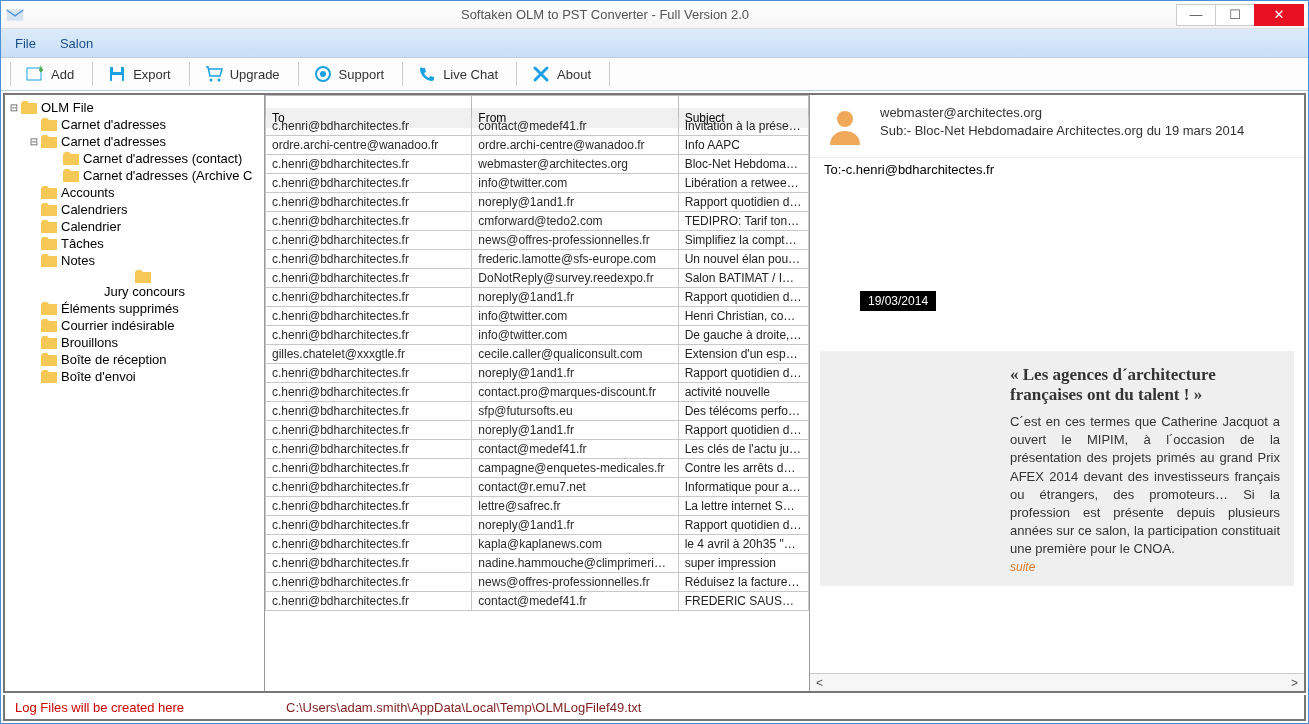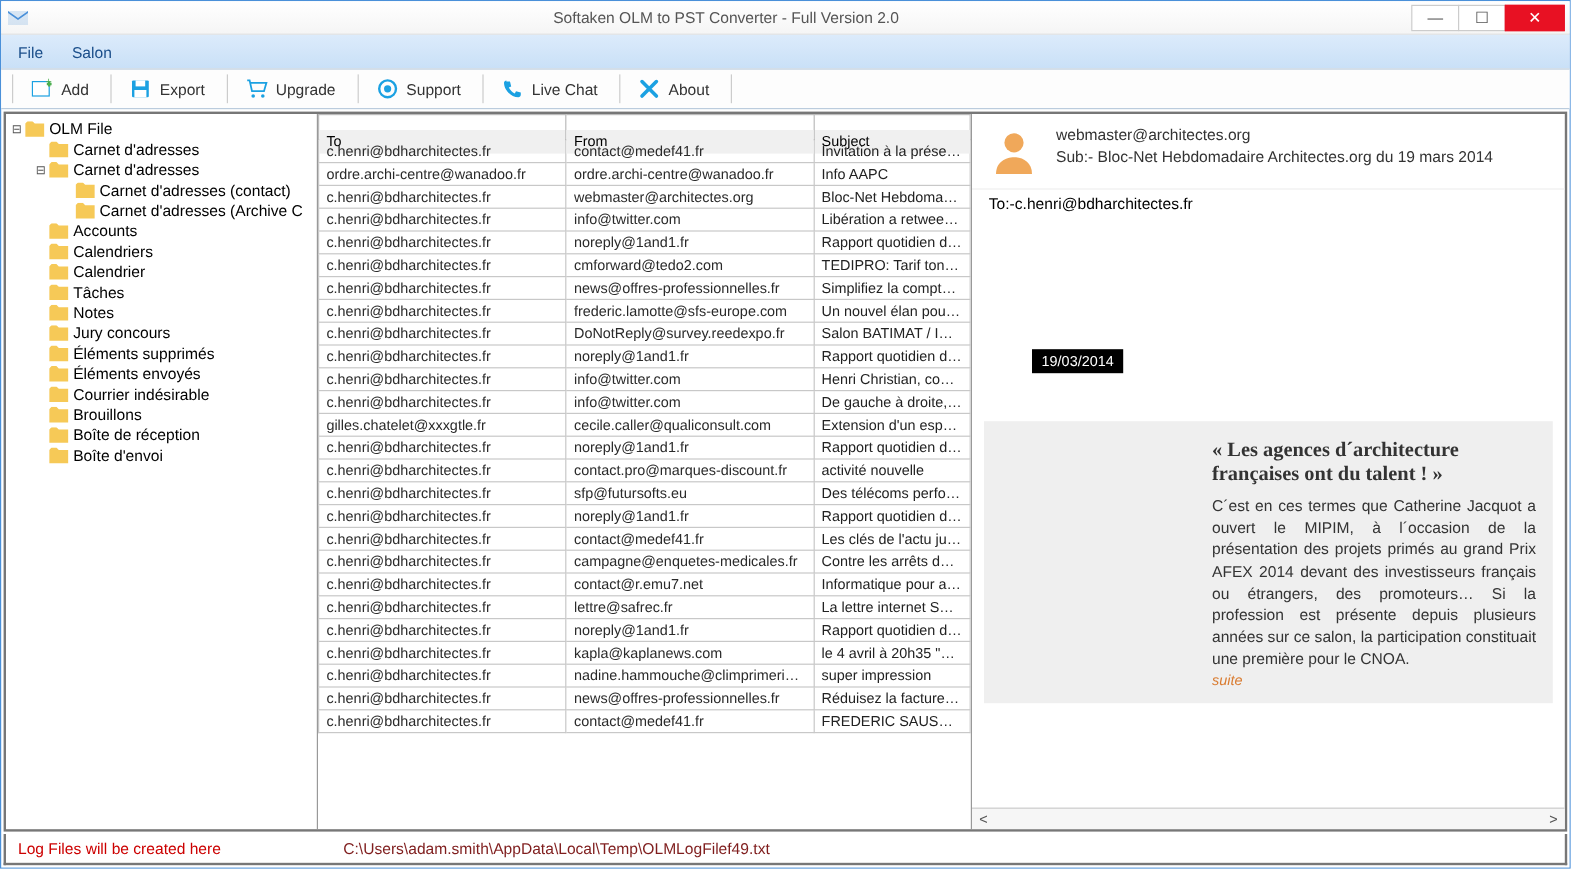--- a/index.html
+++ b/index.html
@@ -224,46 +224,37 @@
           </div>
           <div class="tree-item" style="padding-left: 22px;">
             <span class="tw"></span>
             <span class="fld">
               <svg width="16" height="14" viewBox="0 0 16 14">
                 <path d="M0 2l2-2h4l2 2h8v11H0z" fill="#f6c957"></path>
               </svg>
             </span>
             <span>Notes</span>
           </div>
-          <div class="tree-item" style="padding-left: 22px;">
+          <div class="tree-item" style="padding-left: 22px; flex-direction: column;">
             <span class="tw"></span>
             <span class="fld">
               <svg width="16" height="14" viewBox="0 0 16 14">
                 <path d="M0 2l2-2h4l2 2h8v11H0z" fill="#f6c957"></path>
               </svg>
             </span>
             <span>Jury concours</span>
           </div>
           <div class="tree-item" style="padding-left: 22px;">
             <span class="tw"></span>
             <span class="fld">
               <svg width="16" height="14" viewBox="0 0 16 14">
                 <path d="M0 2l2-2h4l2 2h8v11H0z" fill="#f6c957"></path>
               </svg>
             </span>
             <span>Éléments supprimés</span>
-          </div>
-          <div class="tree-item" style="padding-left: 22px;">
-            <span class="tw"></span>
-            <span class="fld">
-              <svg width="16" height="14" viewBox="0 0 16 14">
-                <path d="M0 2l2-2h4l2 2h8v11H0z" fill="#f6c957"></path>
-              </svg>
-            </span>
-            <span>Éléments envoyés</span>
           </div>
           <div class="tree-item" style="padding-left: 22px;">
             <span class="tw"></span>
             <span class="fld">
               <svg width="16" height="14" viewBox="0 0 16 14">
                 <path d="M0 2l2-2h4l2 2h8v11H0z" fill="#f6c957"></path>
               </svg>
             </span>
             <span>Courrier indésirable</span>
           </div>

